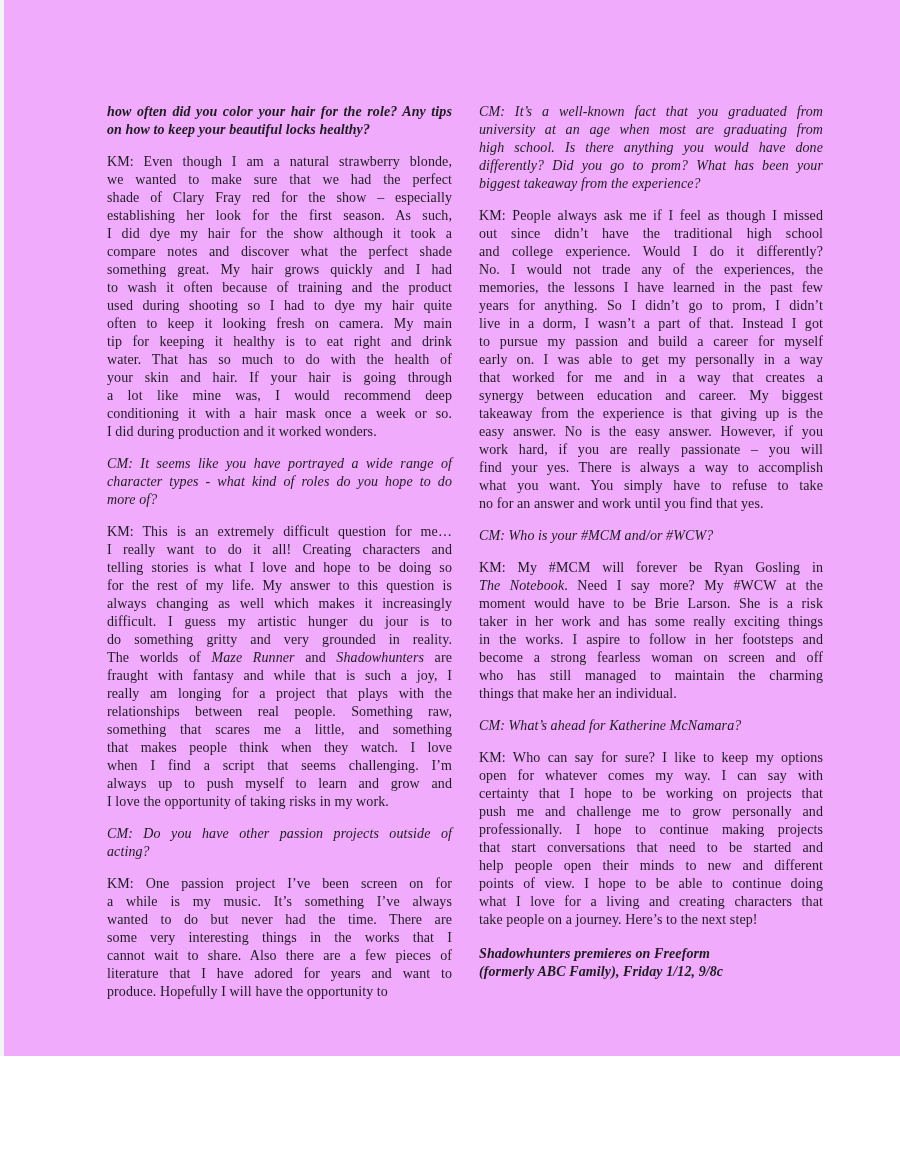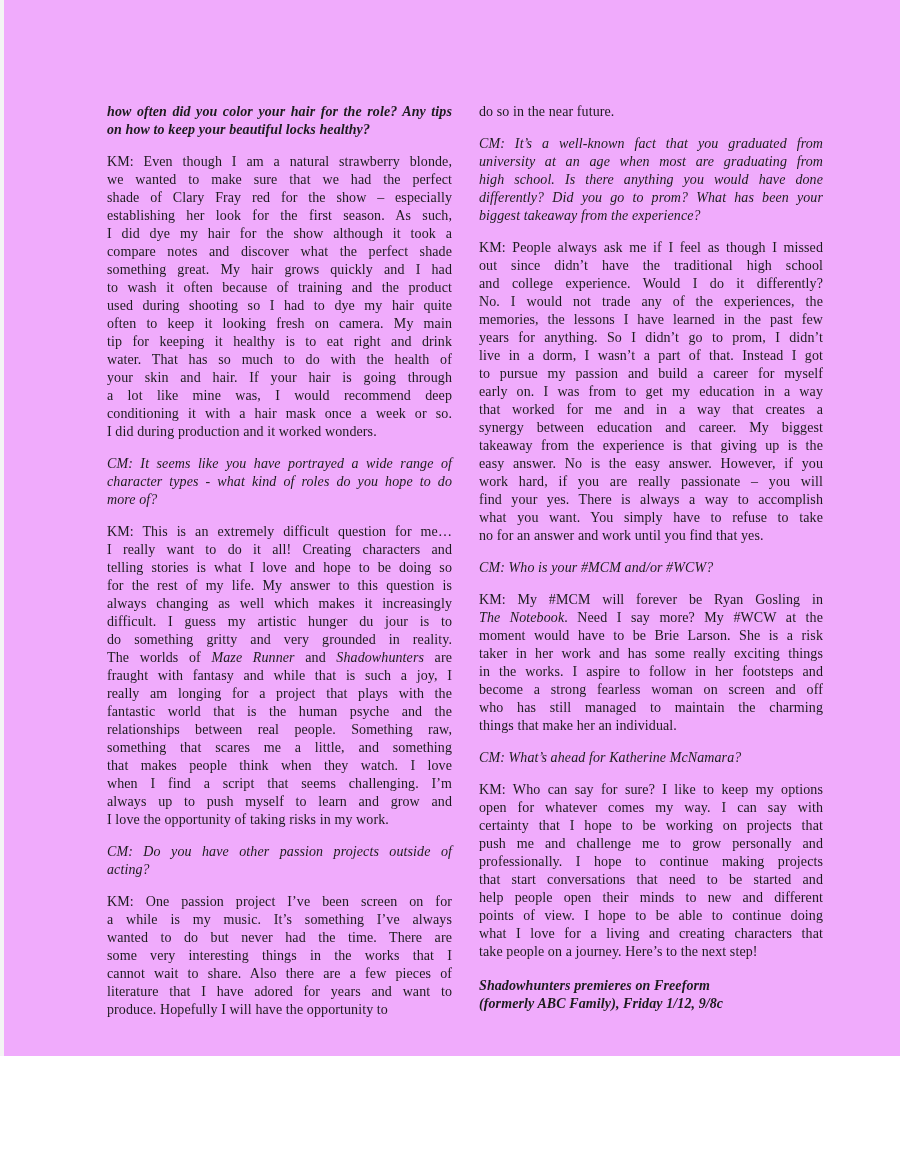--- a/index.html
+++ b/index.html
@@ -94,21 +94,20 @@
         <div class="line">KM: This is an extremely difficult question for me…</div>
         <div class="line">I really want to do it all! Creating characters and</div>
         <div class="line">telling stories is what I love and hope to be doing so</div>
         <div class="line">for the rest of my life. My answer to this question is</div>
         <div class="line">always changing as well which makes it increasingly</div>
         <div class="line">difficult. I guess my artistic hunger du jour is to</div>
         <div class="line">do something gritty and very grounded in reality.</div>
         <div class="line"><span>The worlds of </span><span class="it">Maze Runner</span><span> and </span><span class="it">Shadowhunters</span><span> are</span></div>
         <div class="line">fraught with fantasy and while that is such a joy, I</div>
         <div class="line">really am longing for a project that plays with the</div>
-        <div class="line">fantastic world that is the human psyche and the</div>
         <div class="line">relationships between real people. Something raw,</div>
         <div class="line">something that scares me a little, and something</div>
         <div class="line">that makes people think when they watch. I love</div>
         <div class="line">when I find a script that seems challenging. I’m</div>
         <div class="line">always up to push myself to learn and grow and</div>
         <div class="line last">I love the opportunity of taking risks in my work.</div>
       </div>
       <div class="blk q">
         <div class="line">CM: Do you have other passion projects outside of</div>
         <div class="line last">acting?</div>
@@ -118,40 +117,37 @@
         <div class="line">a while is my music. It’s something I’ve always</div>
         <div class="line">wanted to do but never had the time. There are</div>
         <div class="line">some very interesting things in the works that I</div>
         <div class="line">cannot wait to share. Also there are a few pieces of</div>
         <div class="line">literature that I have adored for years and want to</div>
         <div class="line last">produce. Hopefully I will have the opportunity to</div>
       </div>
     </div>
 
   <div class="col" id="col-right">
-      <div class="blk ans">
-        <div class="line last">do so in the near future.</div>
-      </div>
       <div class="blk q">
         <div class="line">CM: It’s a well-known fact that you graduated from</div>
         <div class="line">university at an age when most are graduating from</div>
         <div class="line">high school. Is there anything you would have done</div>
         <div class="line">differently? Did you go to prom? What has been your</div>
         <div class="line last">biggest takeaway from the experience?</div>
       </div>
       <div class="blk ans">
         <div class="line">KM: People always ask me if I feel as though I missed</div>
         <div class="line">out since didn’t have the traditional high school</div>
         <div class="line">and college experience. Would I do it differently?</div>
         <div class="line">No. I would not trade any of the experiences, the</div>
         <div class="line">memories, the lessons I have learned in the past few</div>
         <div class="line">years for anything. So I didn’t go to prom, I didn’t</div>
         <div class="line">live in a dorm, I wasn’t a part of that. Instead I got</div>
         <div class="line">to pursue my passion and build a career for myself</div>
-        <div class="line">early on. I was from to get my education in a way</div>
+        <div class="line">early on. I was able to get my personally in a way</div>
         <div class="line">that worked for me and in a way that creates a</div>
         <div class="line">synergy between education and career. My biggest</div>
         <div class="line">takeaway from the experience is that giving up is the</div>
         <div class="line">easy answer. No is the easy answer. However, if you</div>
         <div class="line">work hard, if you are really passionate – you will</div>
         <div class="line">find your yes. There is always a way to accomplish</div>
         <div class="line">what you want. You simply have to refuse to take</div>
         <div class="line last">no for an answer and work until you find that yes.</div>
       </div>
       <div class="blk q">

